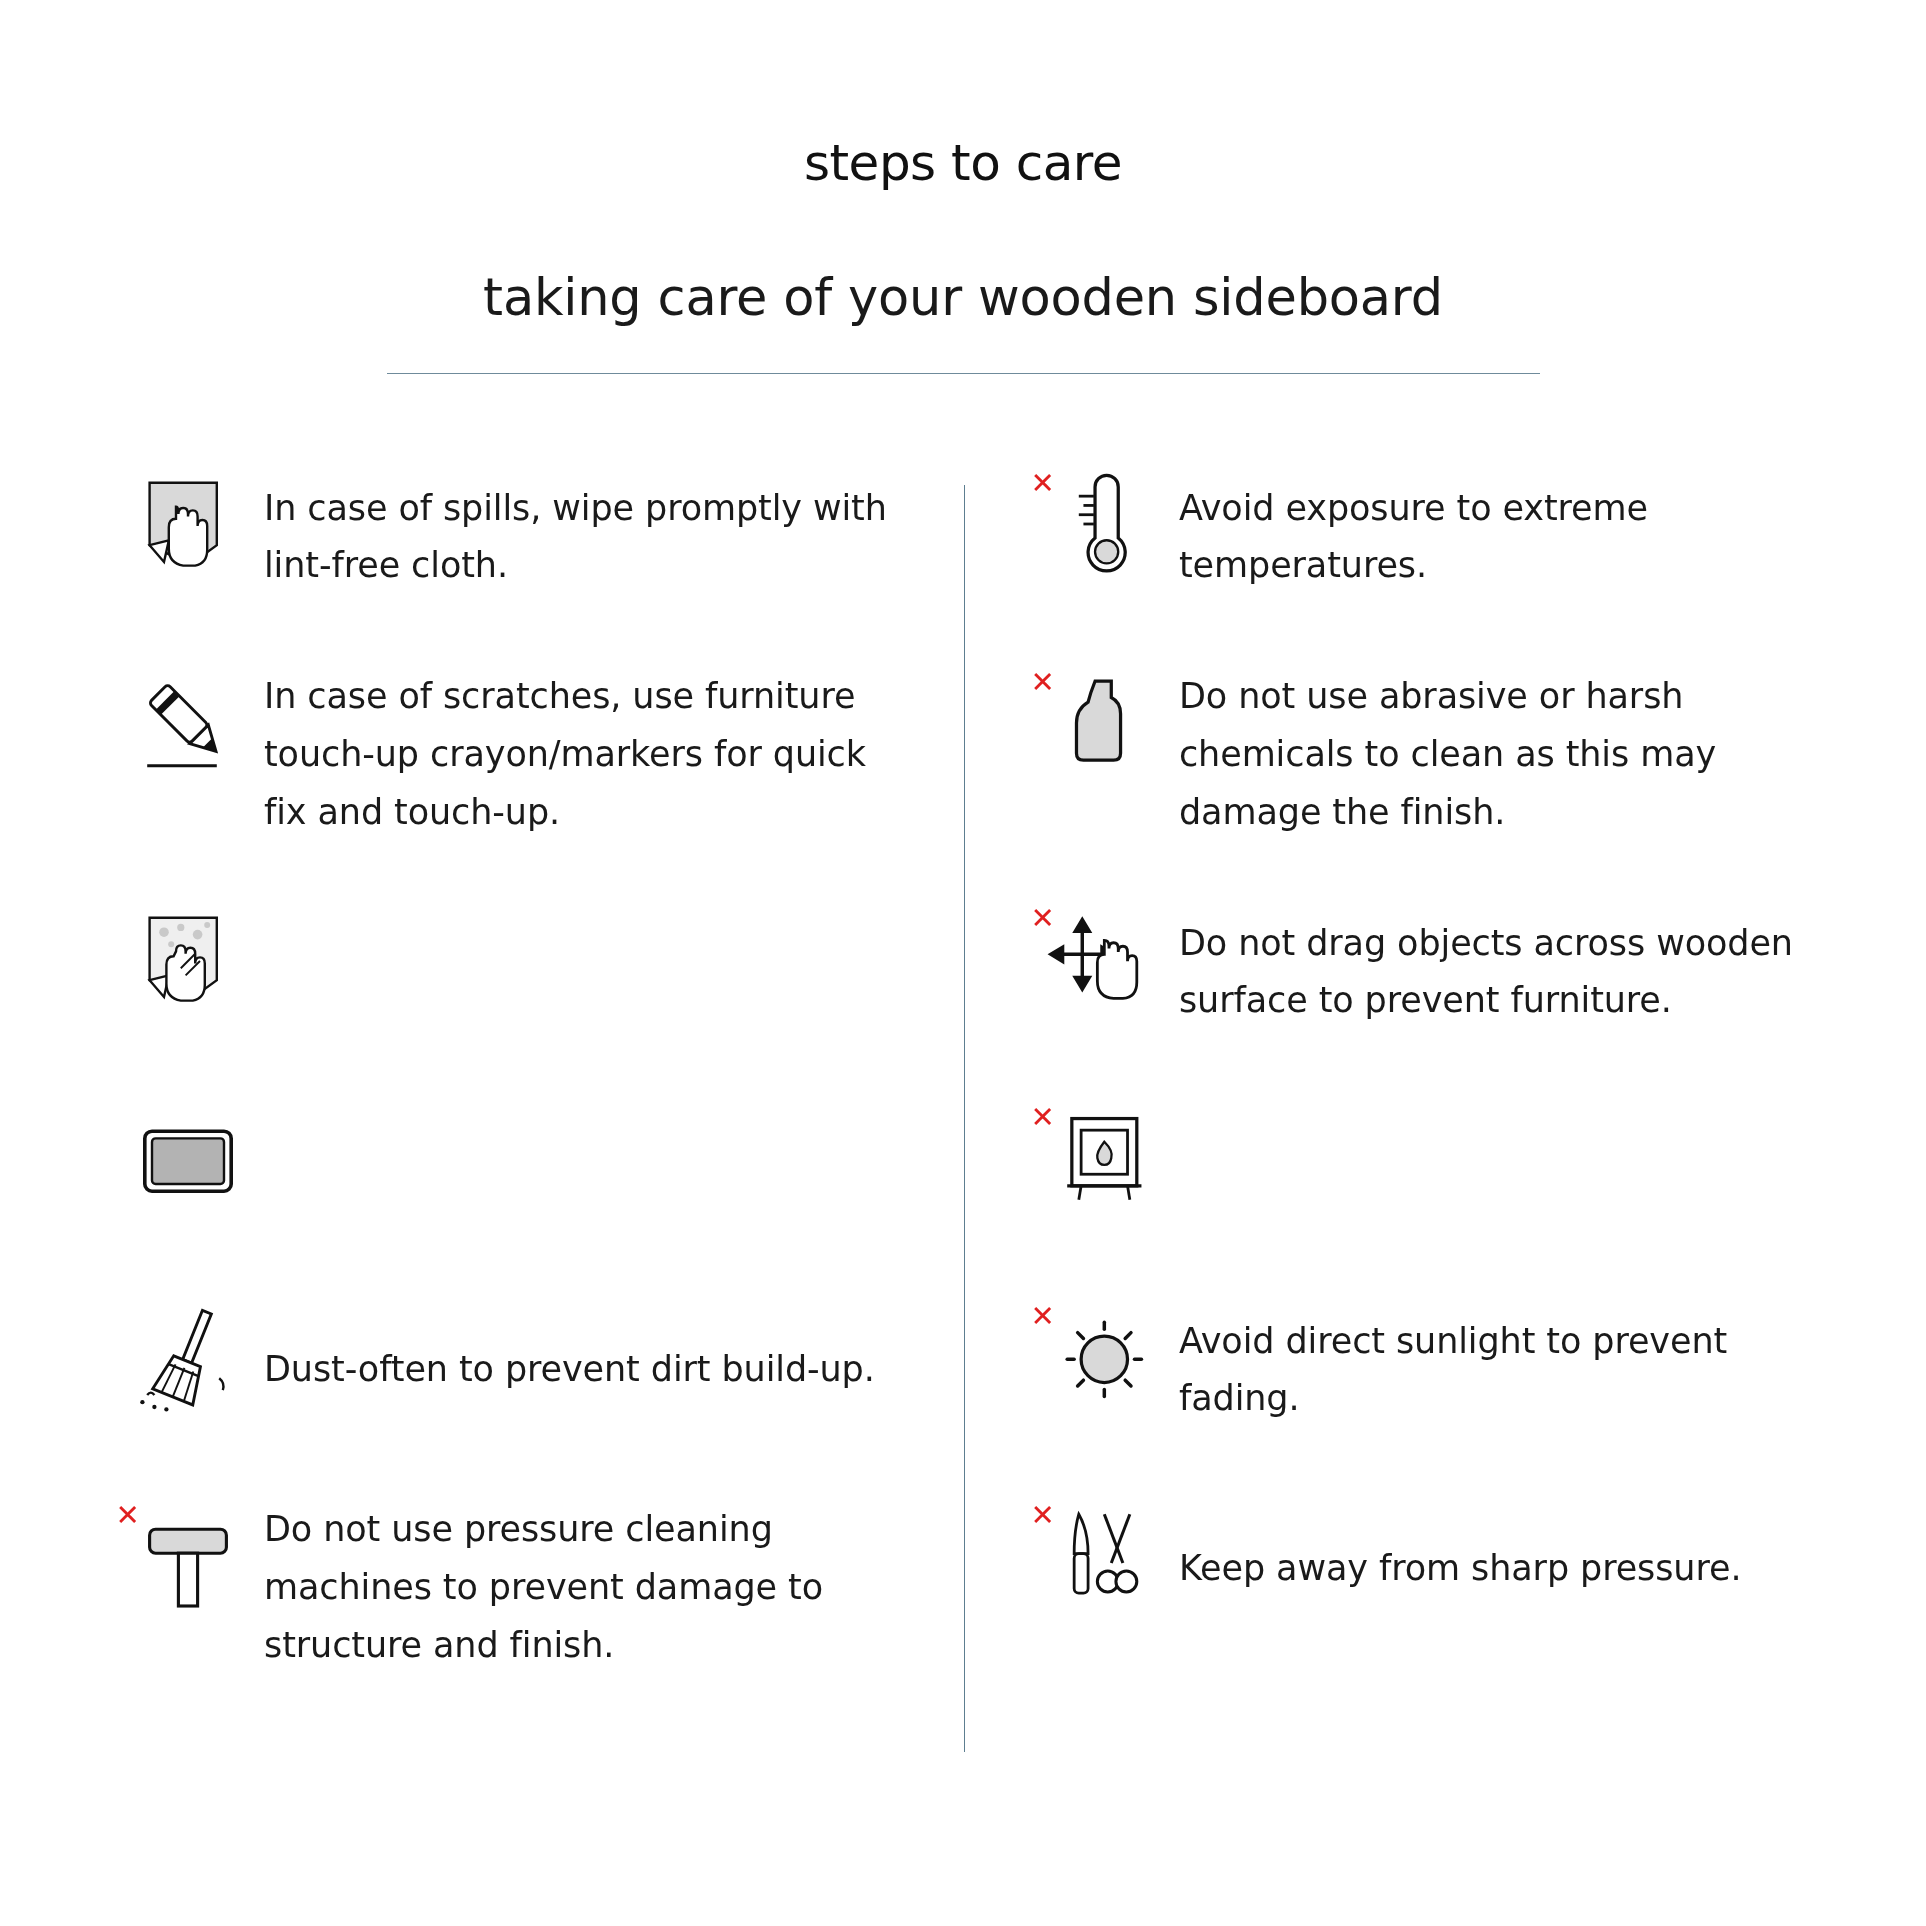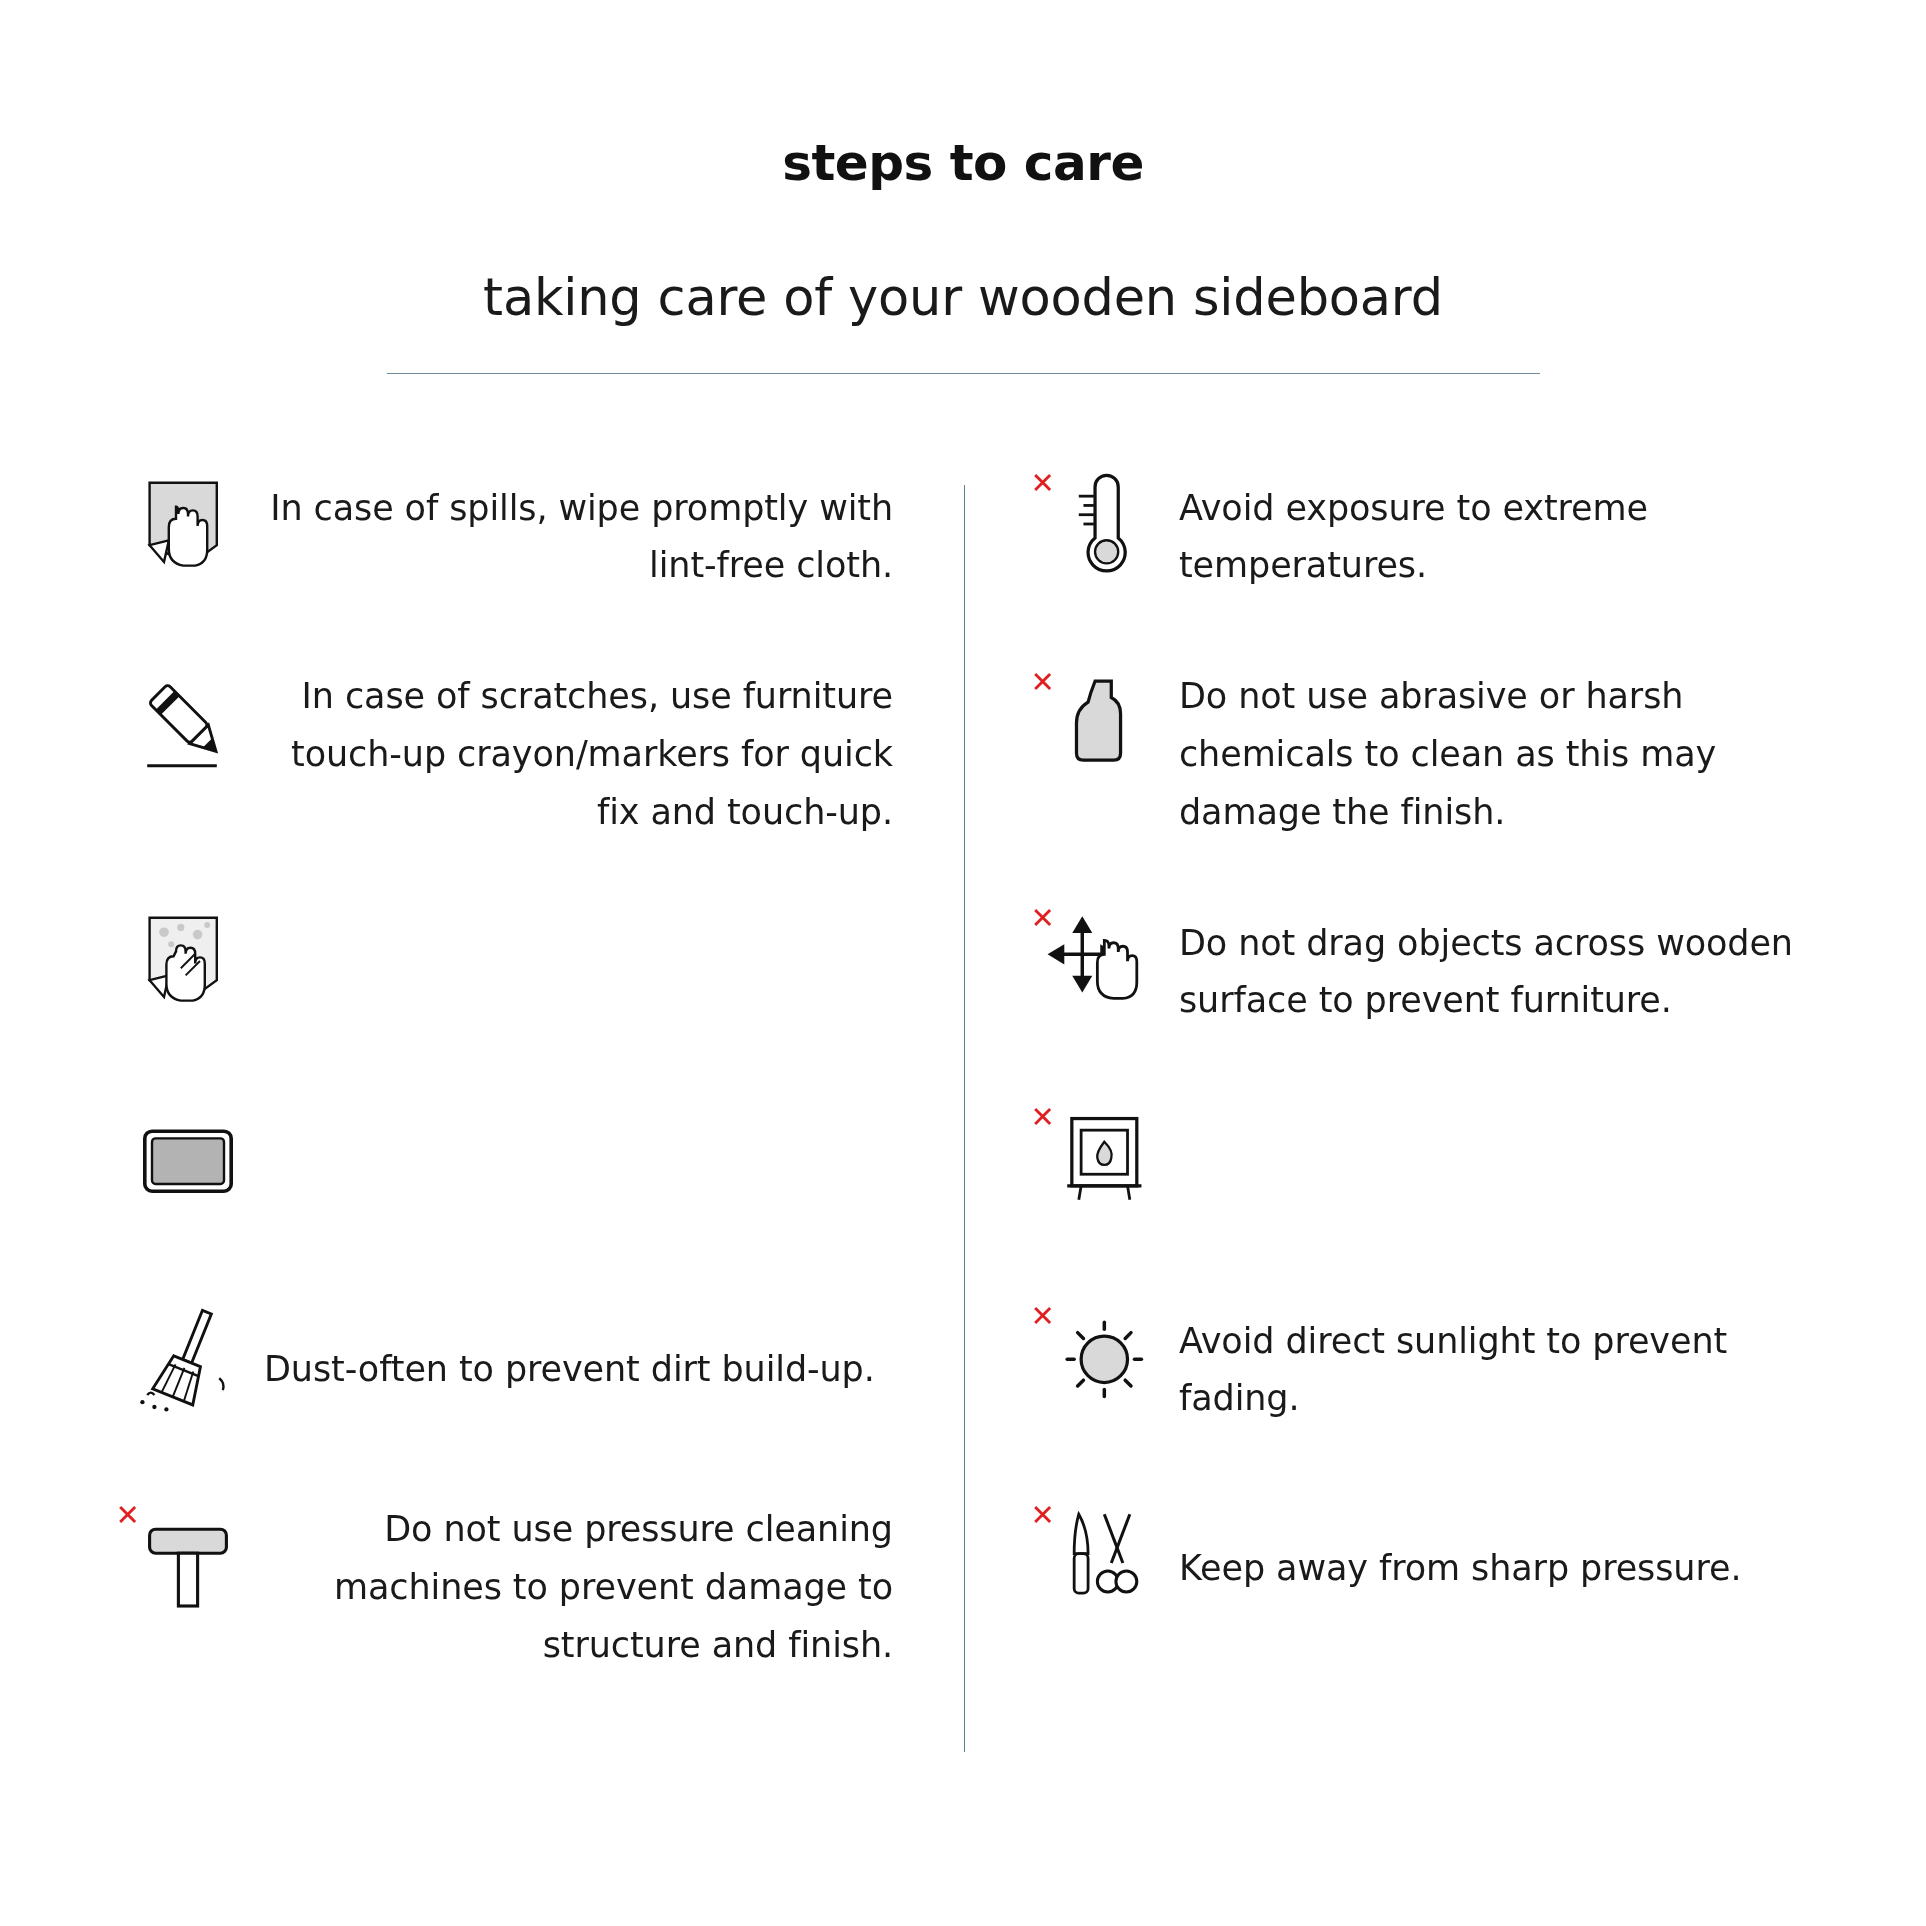--- a/index.html
+++ b/index.html
@@ -11,21 +11,21 @@
   }
   .page {
     width: 1926px; height: 1926px;
     position: relative;
     background: #ffffff;
     padding: 0;
   }
   .title {
     text-align: center;
     font-size: 50px;
-    font-weight: 700;
+    font-weight: 400;
     color: #111111;
     letter-spacing: -0.5px;
     margin-top: 134px;
   }
   .subtitle {
     text-align: center;
     font-size: 51px;
     font-weight: 400;
     color: #1a1a1a;
     margin-top: 76px;
@@ -72,21 +72,21 @@
     position: relative;
   }
   .item-text {
     font-size: 35px;
     line-height: 1.65;
     color: #1a1a1a;
     padding-top: 2.8px;
     font-weight: 400;
     letter-spacing: -0.1px;
   }
-  .col.left .item-text { max-width: 629px; text-align: right; }
+  .col.left .item-text { max-width: 629px; }
   .col.right .item-text { max-width: 647px; }
   .xmark {
     position: absolute;
     left: 4.6px;
     top: 2.8px;
     color: #e02020;
     font-size: 29px;
     font-weight: 700;
     line-height: 1;
     font-family: "DejaVu Sans", sans-serif;

